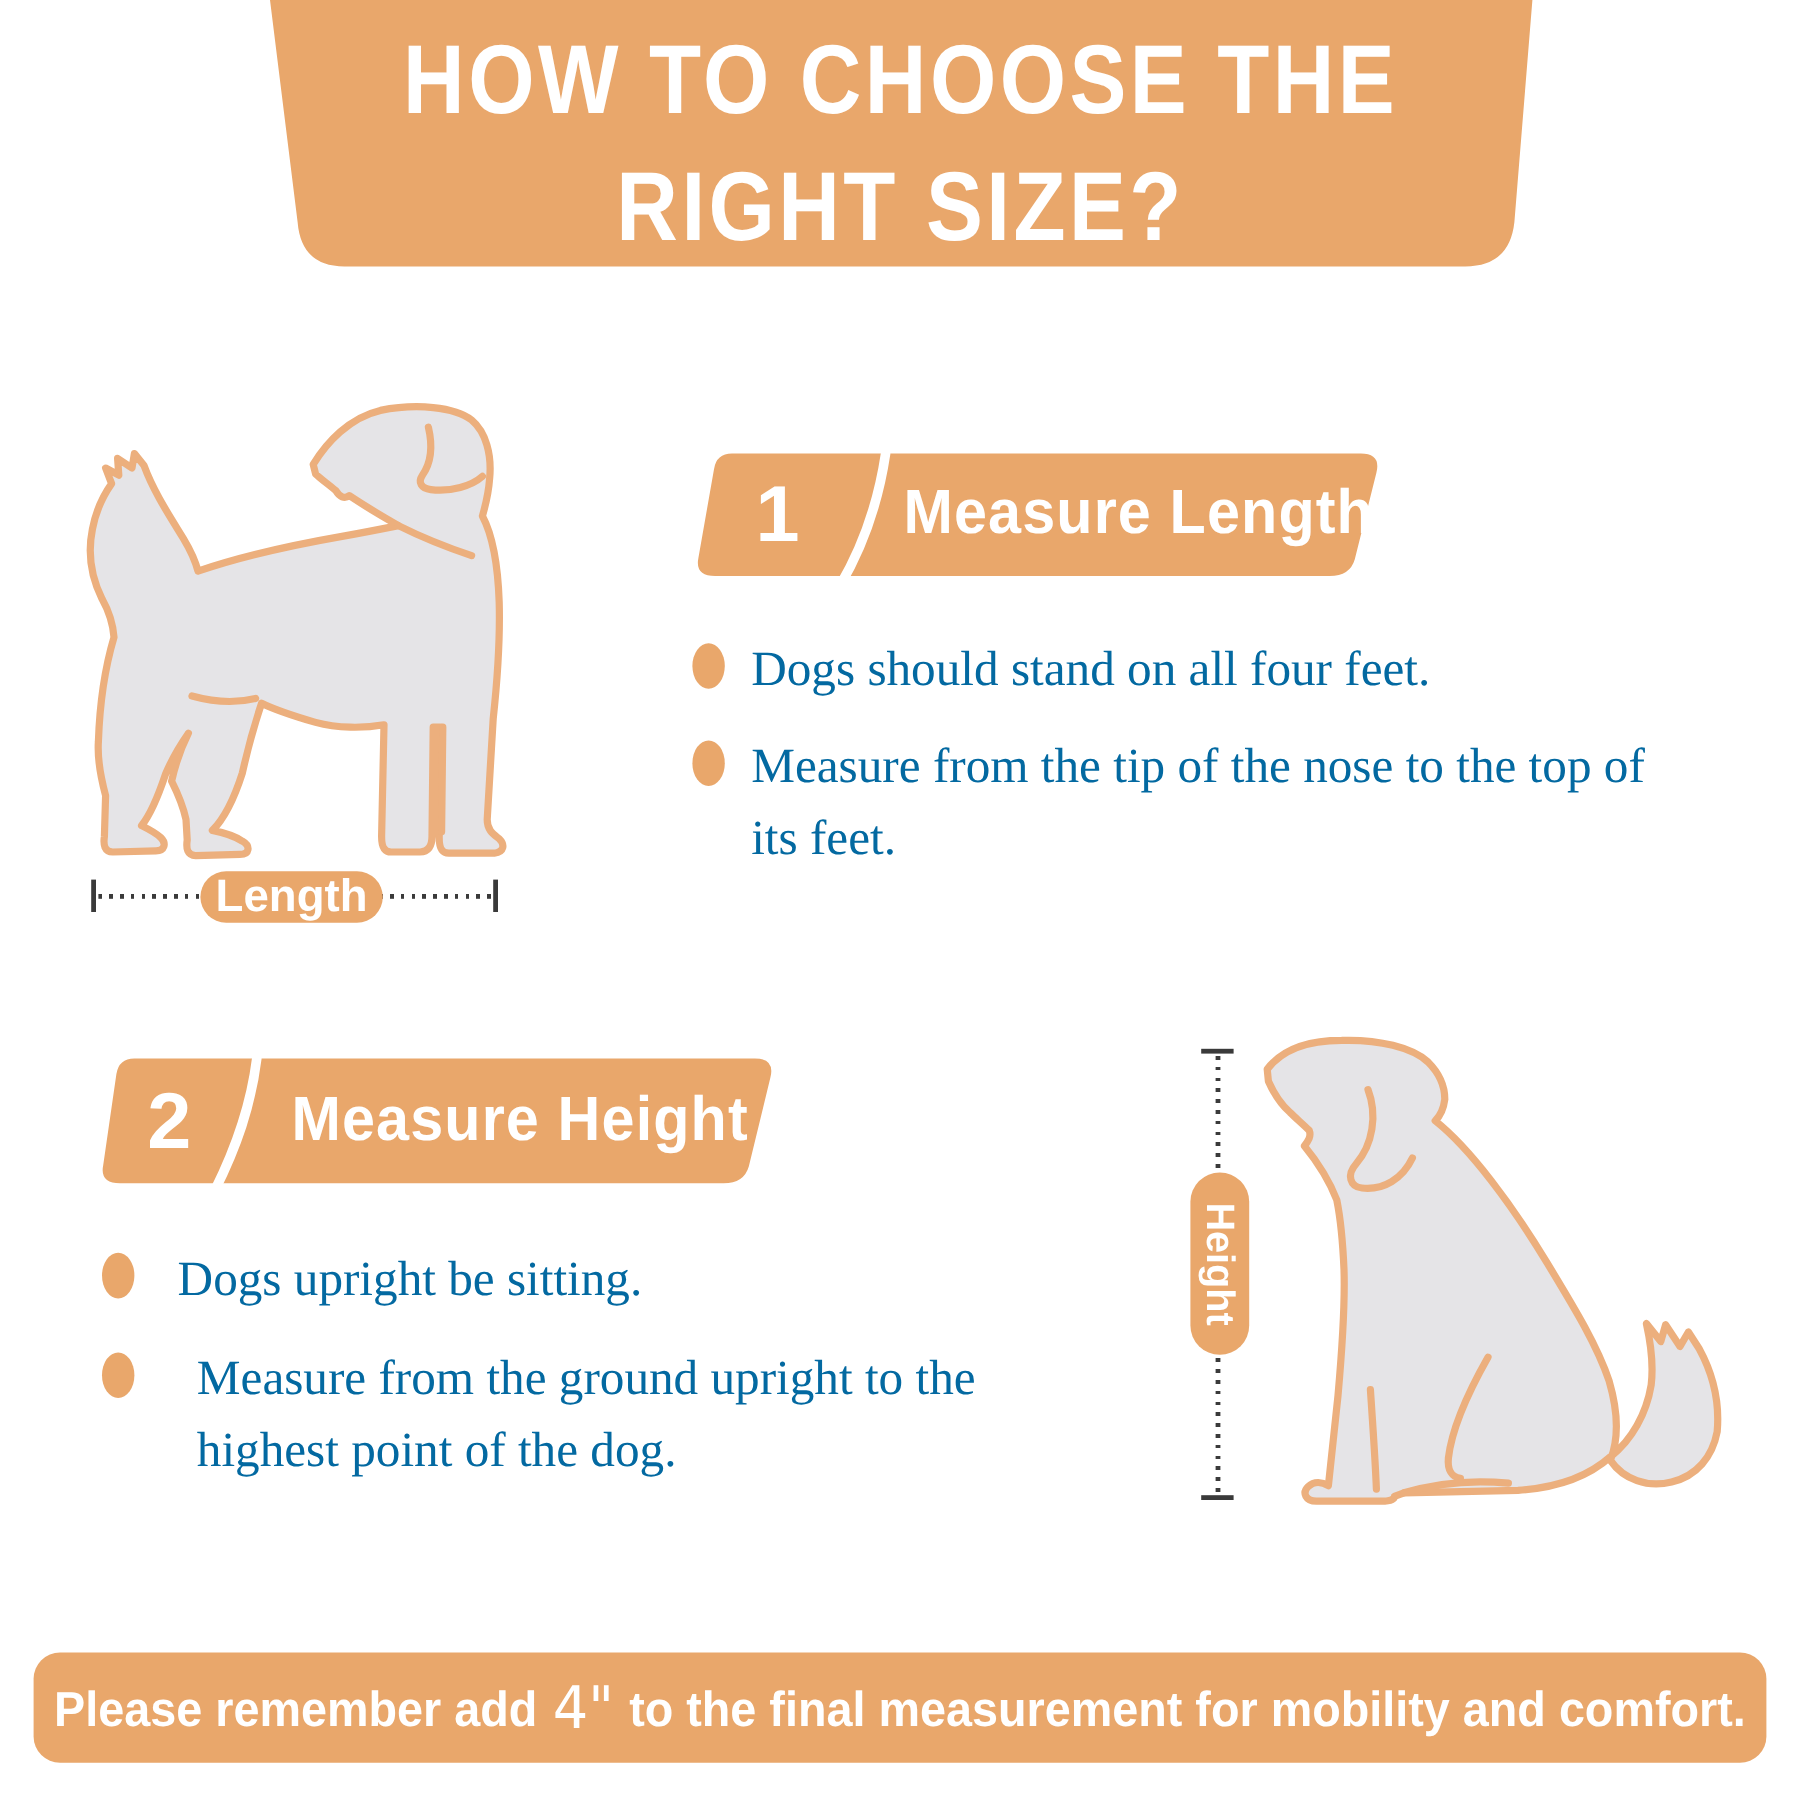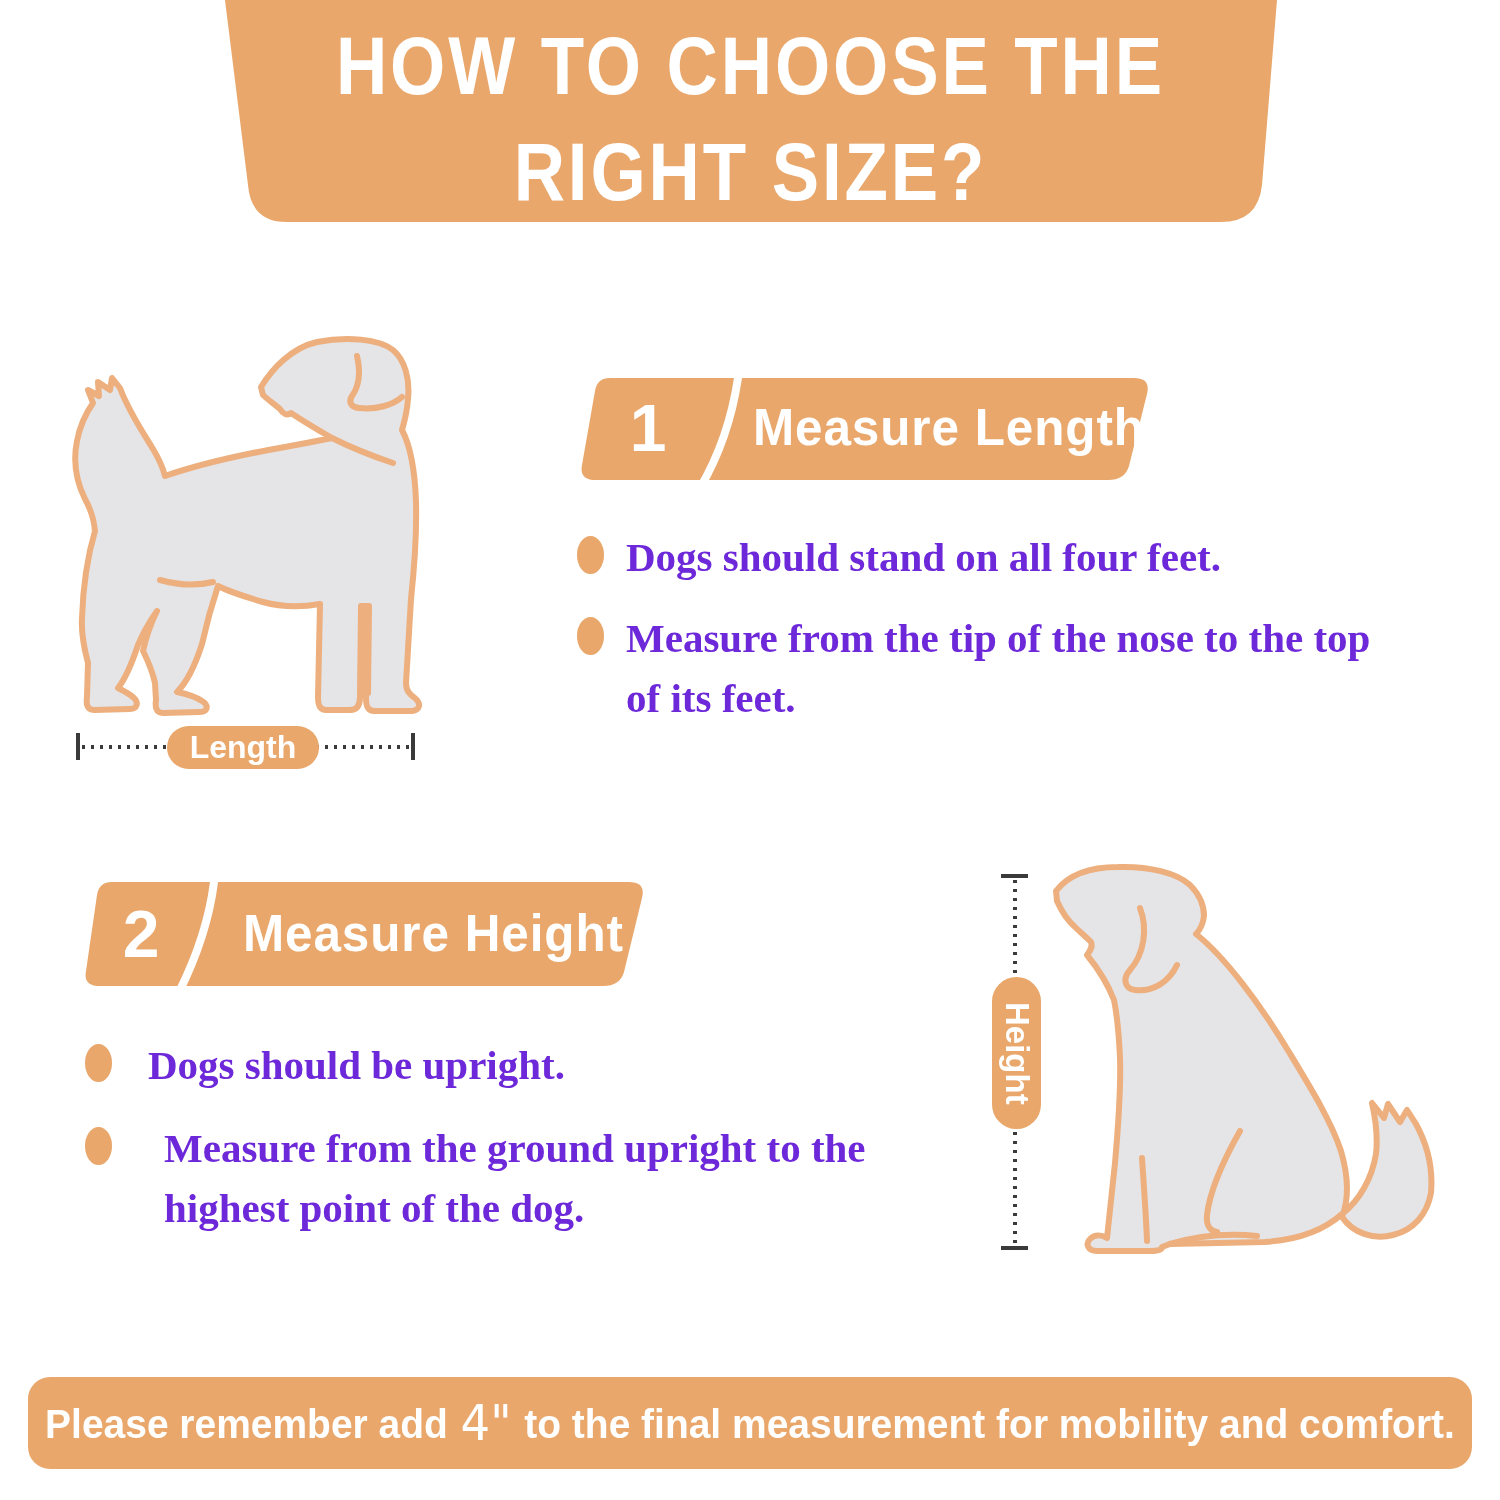--- a/index.html
+++ b/index.html
@@ -30,35 +30,35 @@
     height:104px;line-height:102px;letter-spacing:1px;
     transform:scaleX(.95);transform-origin:center;
     white-space:nowrap;
   }
 
   
   .dot{
     width:27px;height:38px;border-radius:50%;background:#E9A76B;
   }
   .bullet-text{
-    color:#6d28d9;font-family:"Liberation Serif", serif;
-    font-size:41px;line-height:60px;font-weight:bold;
+    color:#0369a1;font-family:"Liberation Serif", serif;
+    font-size:41px;line-height:60px;
   }
 
   
   .tickV{width:4px;height:27px;background:#3a3a3a;}
   .tickH{width:27px;height:4px;background:#3a3a3a;}
   .dotsH{height:4px;background:repeating-linear-gradient(90deg,#3a3a3a 0 3px,transparent 3px 9px);}
   .dotsV{width:4px;background:repeating-linear-gradient(180deg,#3a3a3a 0 3px,transparent 3px 9px);}
 
   .pill{
     background:#E9A76B;border-radius:22px;color:#fff;font-weight:bold;
     display:flex;align-items:center;justify-content:center;
   }
-  .pill-length{left:167px;top:726px;width:152px;height:43px;font-size:32px;}
+  .pill-length{left:167px;top:726px;width:152px;height:43px;font-size:38px;}
   .pill-height{
     left:992px;top:977px;width:49px;height:152px;font-size:33px;
     writing-mode:vertical-rl;text-orientation:mixed;border-radius:25px;
   }
 
   
   .footer-banner{
     left:28px;top:1377px;width:1444px;height:92px;border-radius:22px;
     background:#E9A76B;display:flex;align-items:center;justify-content:center;
   }
@@ -165,21 +165,21 @@
 <div class="abs step-banner" style="left:83px;top:880px;width:565px;height:108px;">
   <svg class="abs" style="left:0;top:0;" width="565" height="108" viewBox="0 0 565 108">
     <path d="M 29,2 L 546,2 Q 563,2 559,18 L 541,92 Q 537,106 520,106 L 17,106 Q 0,106 3,91 L 14,15 Q 16,2 29,2 Z" fill="#E9A76B"></path>
     <path d="M 131,2 C 126,42 114,76 96,112" fill="none" stroke="#ffffff" stroke-width="8" stroke-linecap="round"></path>
   </svg>
   <div class="abs step-num" style="left:18px;top:2px;width:80px;">2</div>
   <div class="abs step-title" style="left:150px;top:2px;width:395px;">Measure Height</div>
 </div>
 
 <div class="abs dot" style="left:85px;top:1044px;"></div>
-<div class="abs bullet-text" style="left:148px;top:1035px;width:640px;">Dogs should be upright.</div>
+<div class="abs bullet-text" style="left:148px;top:1035px;width:640px;">Dogs upright be sitting.</div>
 <div class="abs dot" style="left:85px;top:1127px;"></div>
 <div class="abs bullet-text" style="left:164px;top:1118px;width:745px;">Measure from the ground upright to the highest point of the dog.</div>
 
 <div class="abs tickH" style="left:1001px;top:874px;"></div>
 <div class="abs dotsV" style="left:1013px;top:880px;height:366px;"></div>
 <div class="abs tickH" style="left:1001px;top:1246px;"></div>
 <div class="abs pill pill-height">Height</div>
 
 <svg class="abs" style="left:1035px;top:863px;" width="410" height="400" viewBox="0 0 410 400">
   <g stroke="#ECAF7D" stroke-width="6" stroke-linejoin="round" stroke-linecap="round">

